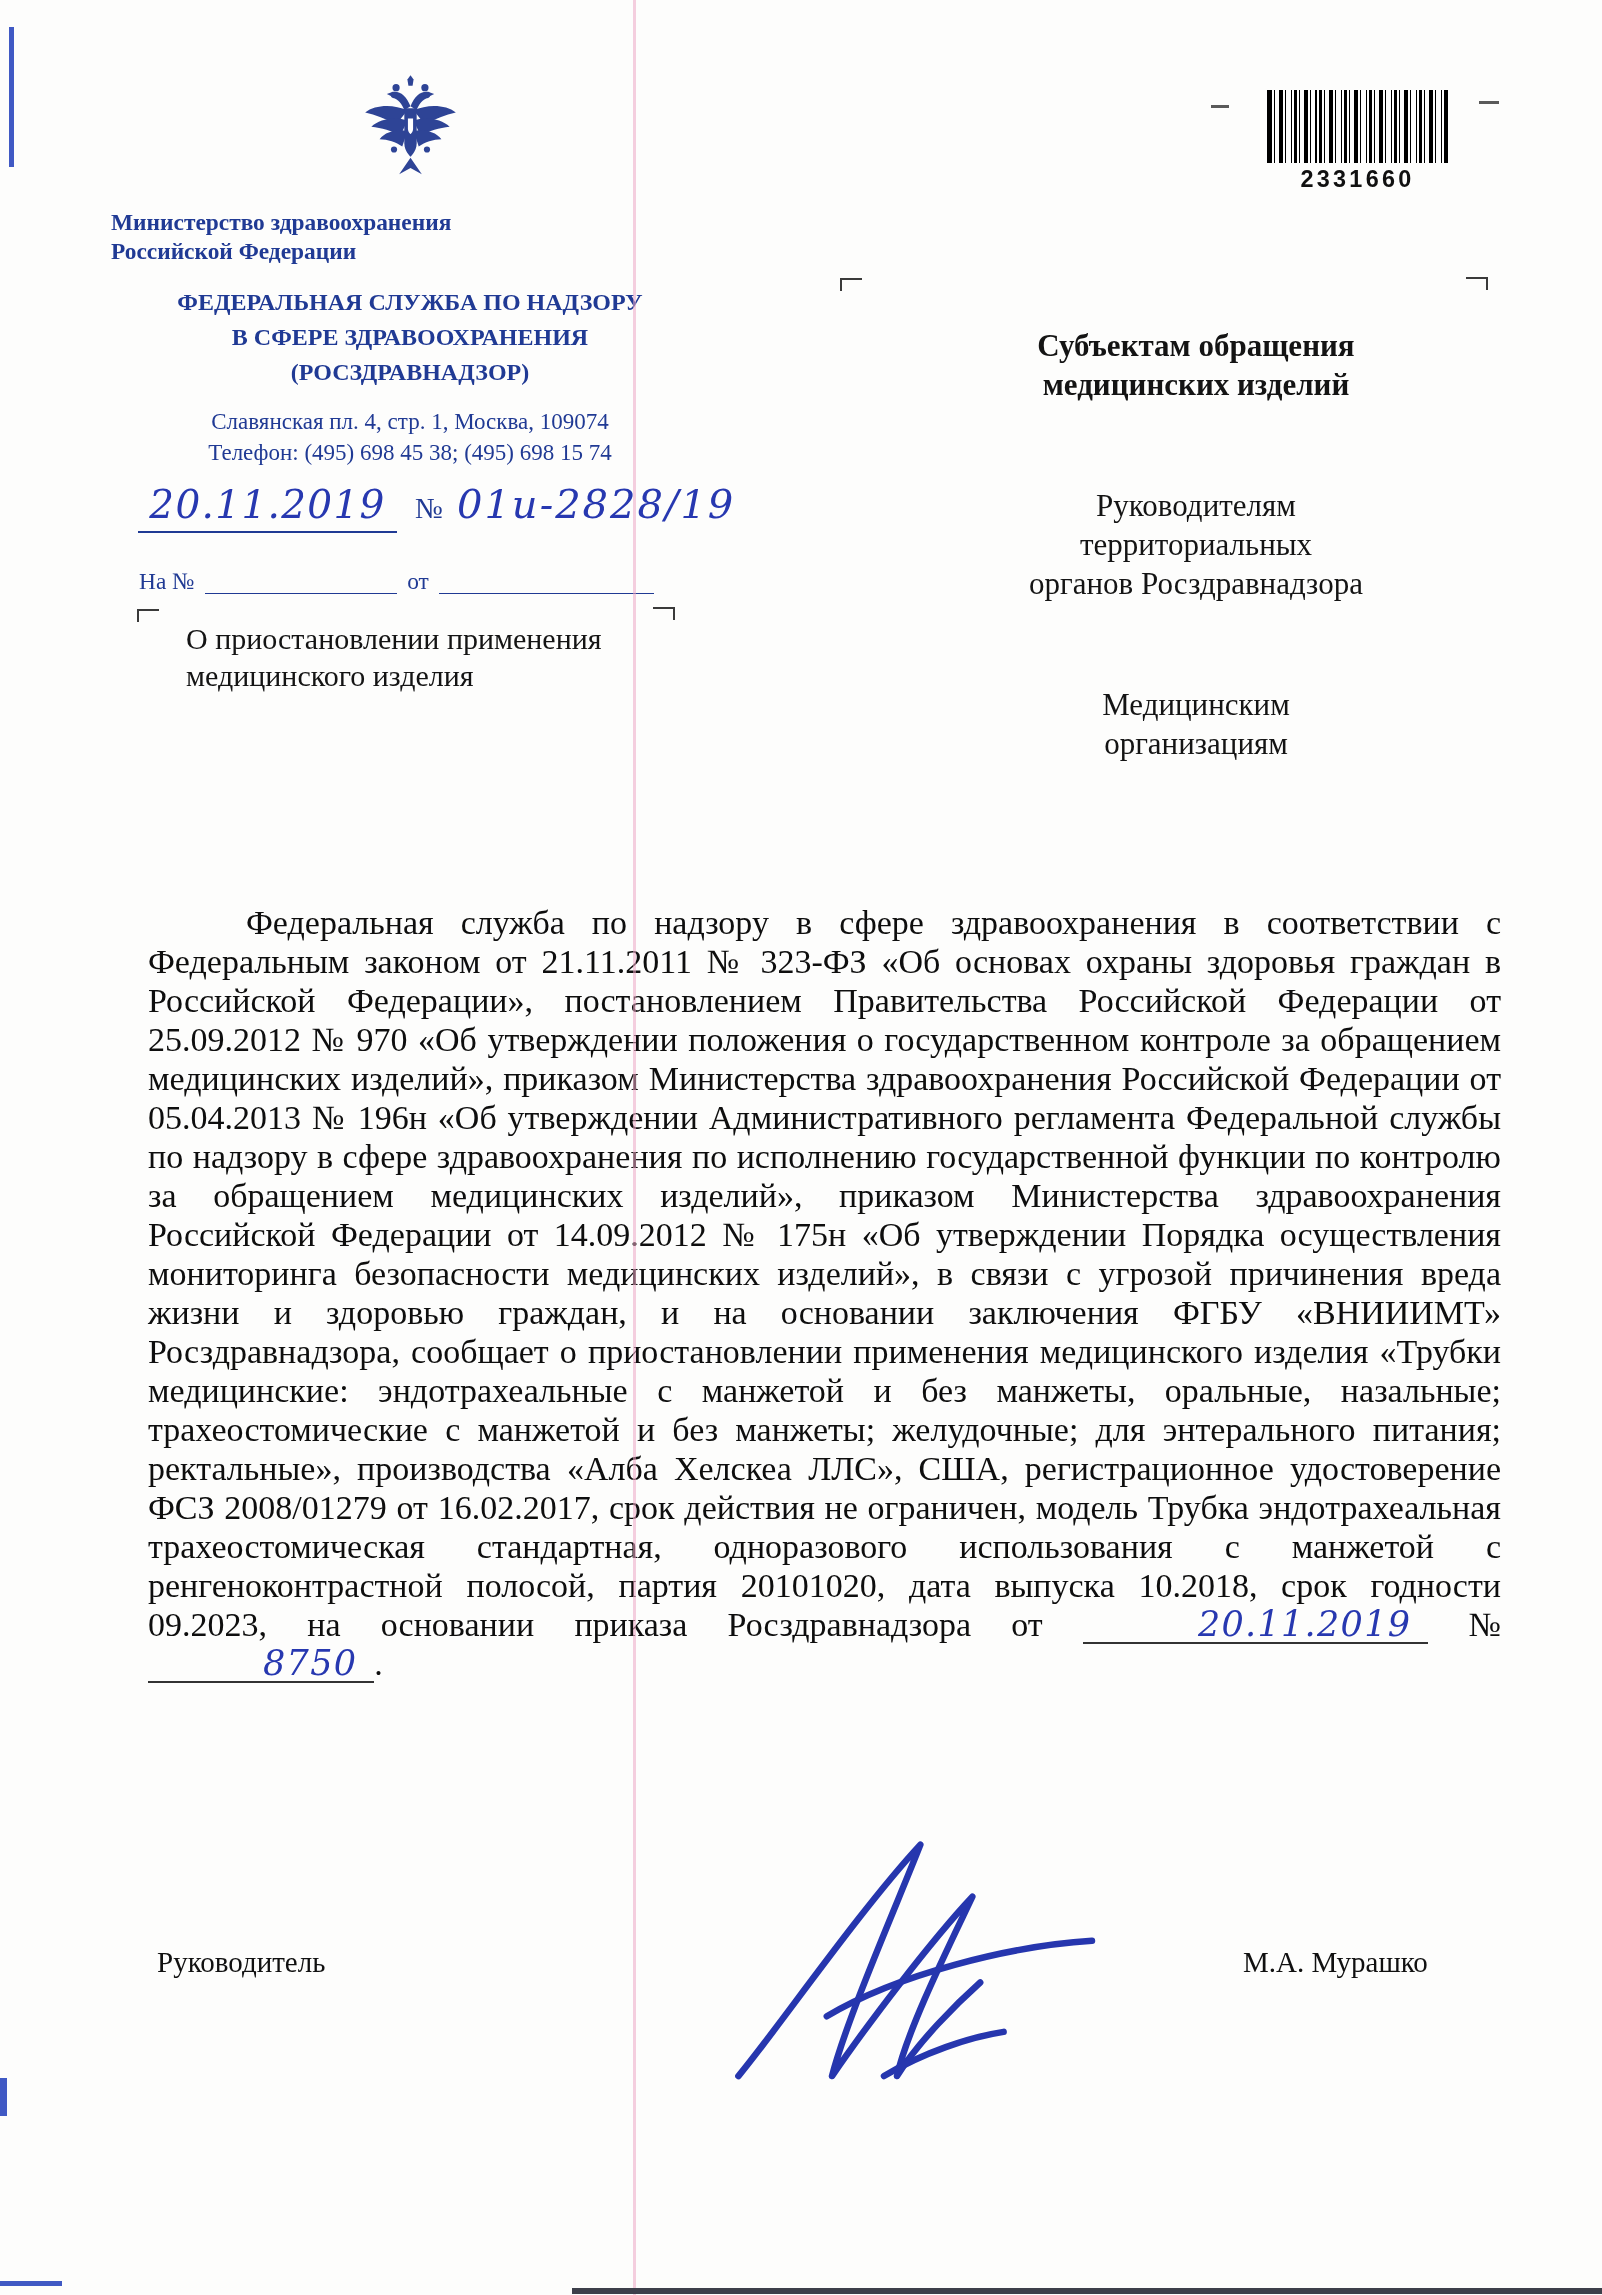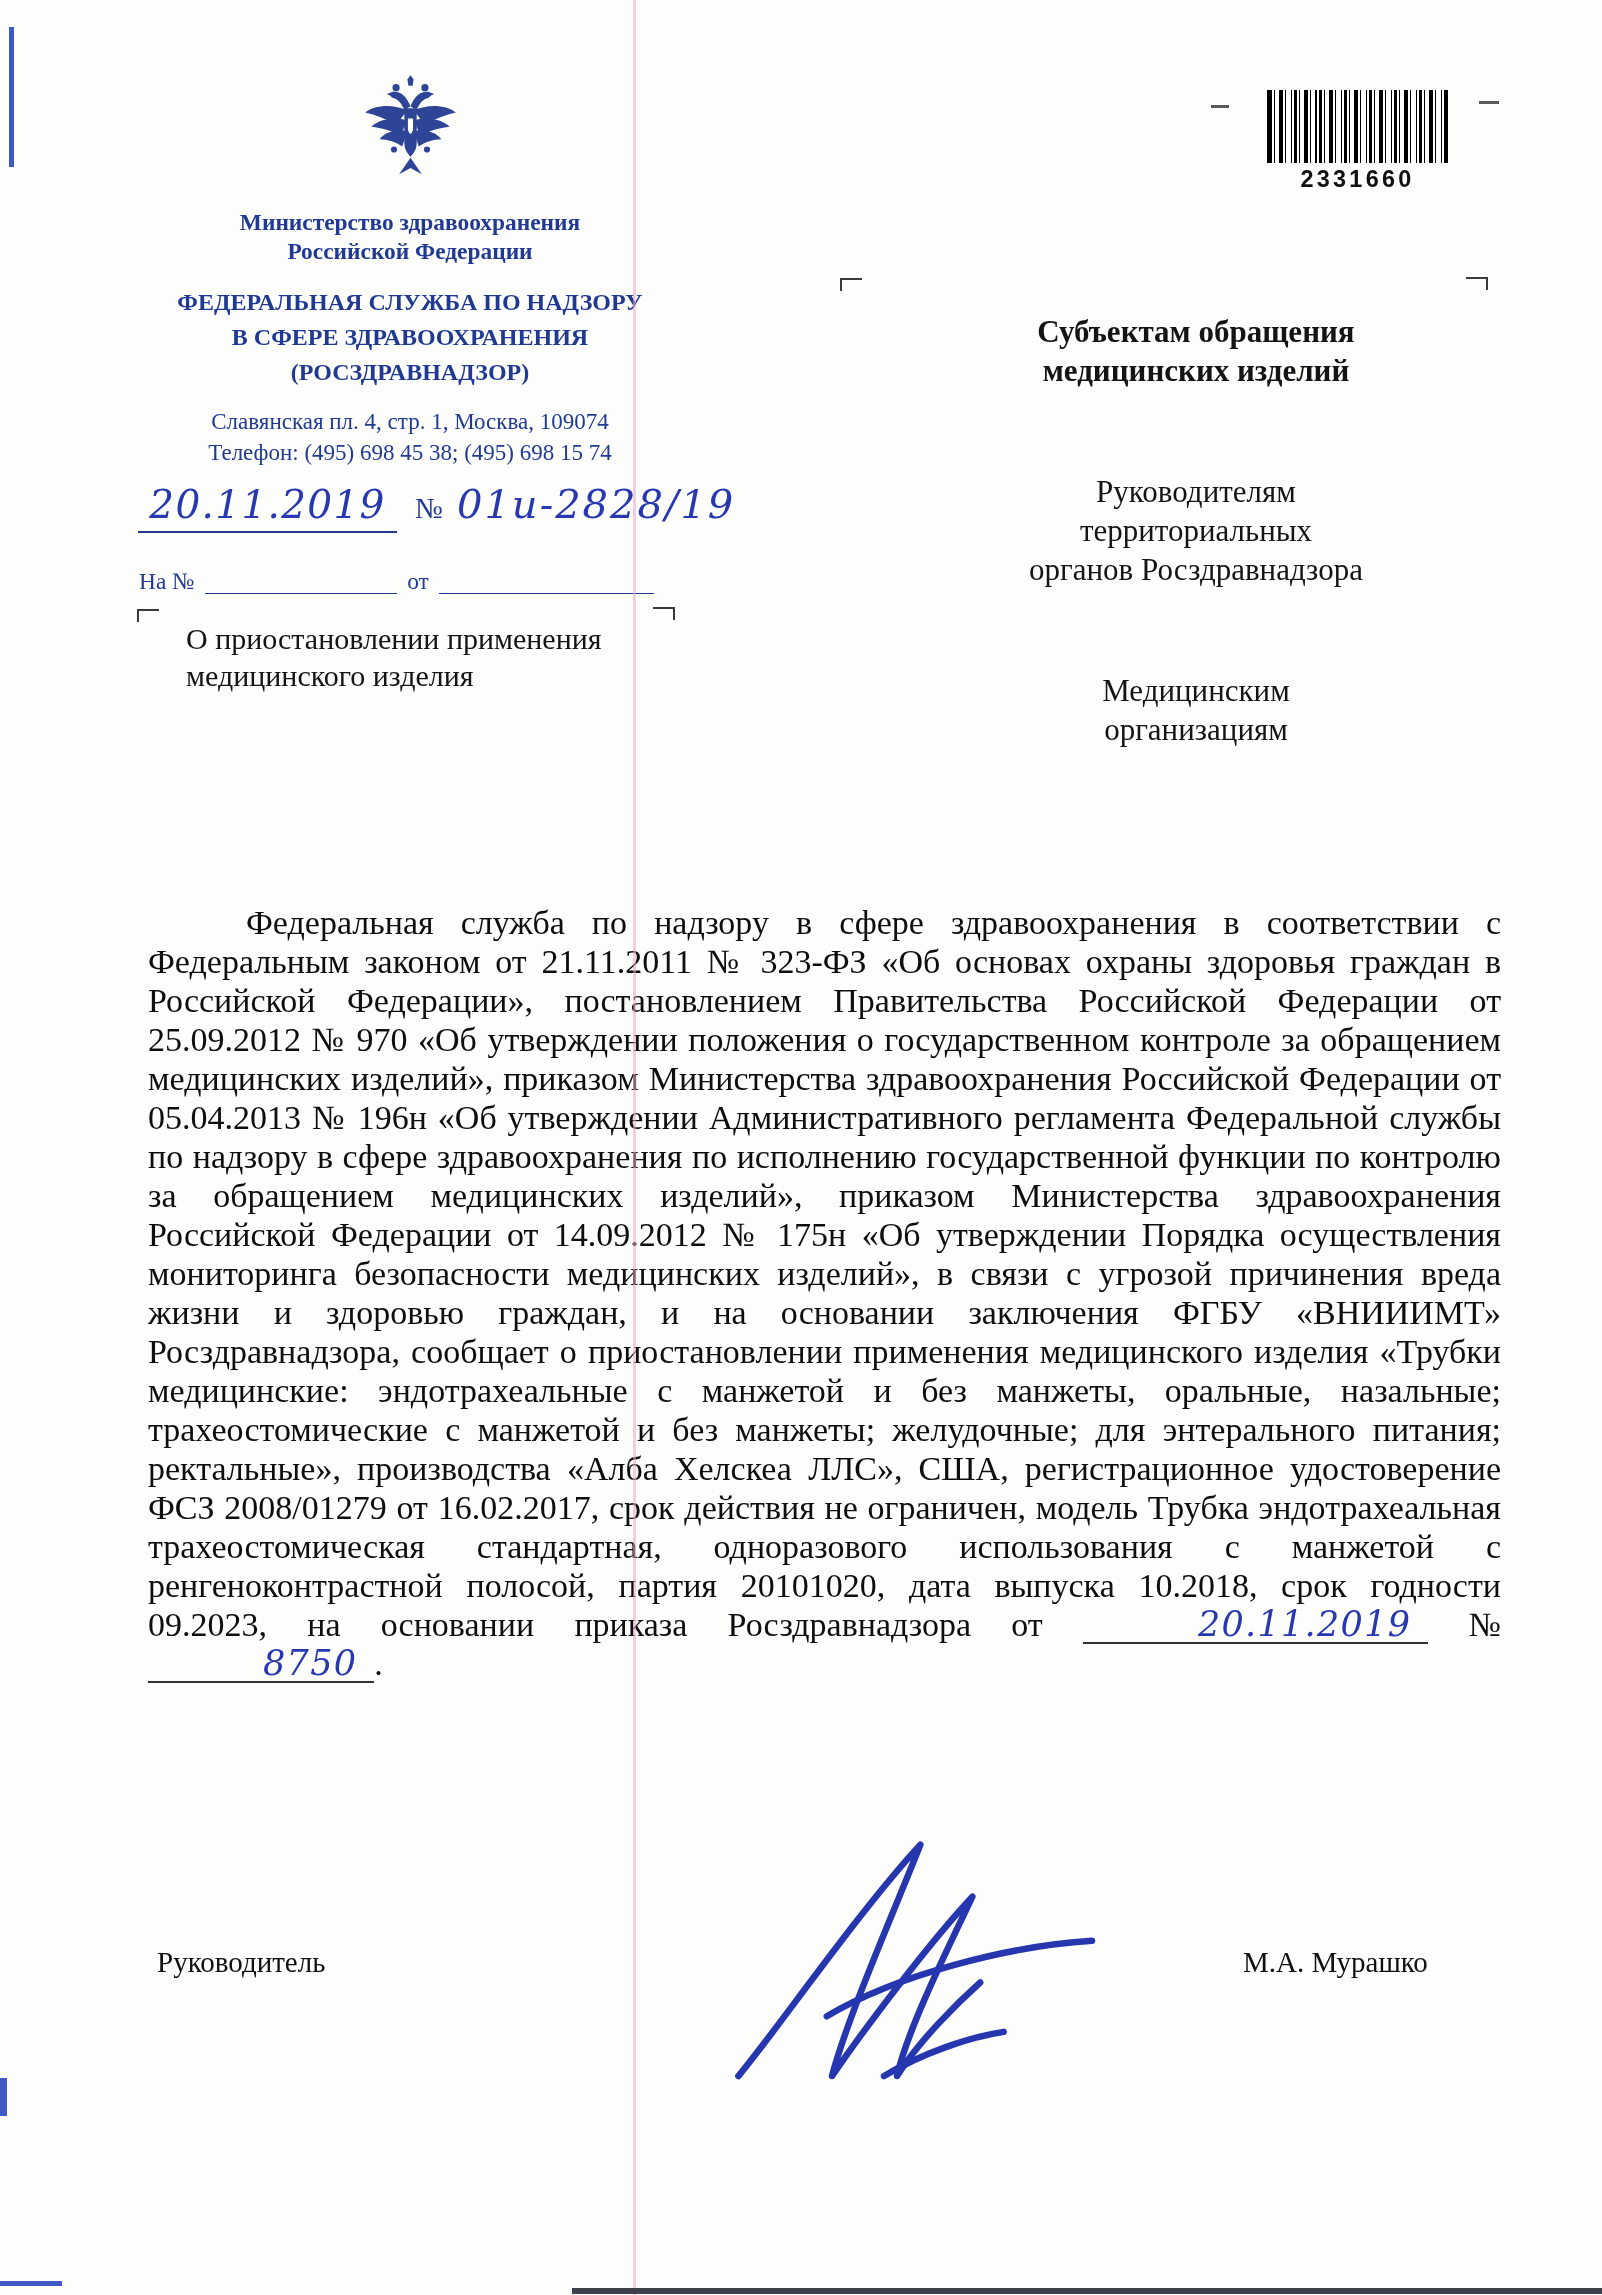--- a/index.html
+++ b/index.html
@@ -23,21 +23,21 @@
   .bottom-blue { left:0; top:2281px; width:62px; height:4.6px; background:#4059c4; }
   .fold-1 { left:1211px; top:105px; width:18px; height:2.6px; background:#5a5a5a; }
   .fold-2 { left:1479px; top:101px; width:19.5px; height:2.6px; background:#5a5a5a; }
 
   
   .coat { position:absolute; left:359px; top:75px; width:103px; height:114px; }
   .coat svg { width:100%; height:100%; }
 
   .ministry {
     position:absolute; left:111px; top:208px; width:598px;
-    text-align:center; font-weight:bold; font-size:23.4px; line-height:29px;
+    text-align:left; font-weight:bold; font-size:23.4px; line-height:29px;
     color:var(--header-blue, #203a94); white-space:pre-line;
   }
   .service {
     position:absolute; left:111px; top:285px; width:598px;
     text-align:center; font-weight:bold; font-size:24px; line-height:35px;
     color:var(--header-blue, #203a94); white-space:pre-line;
   }
   .contact {
     position:absolute; left:111px; top:406px; width:598px;
     text-align:center; font-size:23px; line-height:31px;
@@ -97,21 +97,21 @@
       #000 21.5px 23.4px, #fff 23.4px 25px);
     border-left:2.6px solid #000; border-right:2.6px solid #000;
   }
   .barcode-number {
     position:absolute; left:1267px; top:166px; width:181px;
     text-align:center; font-family:"Liberation Sans", sans-serif;
     font-size:23.4px; letter-spacing:3.3px; color:#111;font-weight:bold;
   }
 
   .addressees {
-    position:absolute; left:910px; top:273px; width:572px;
+    position:absolute; left:910px; top:287px; width:572px;
     text-align:center; font-size:31px; line-height:39px;
     white-space:pre-line; color:#141414;
   }
   .addr-block { margin-bottom:43px; }
   .addr-bold { font-weight:bold; }
 
   
   .body-text {
     position:absolute; left:148px; top:903px; width:1353px;
     font-size:34px; line-height:39px; text-align:justify; color:#0e0e0e;

